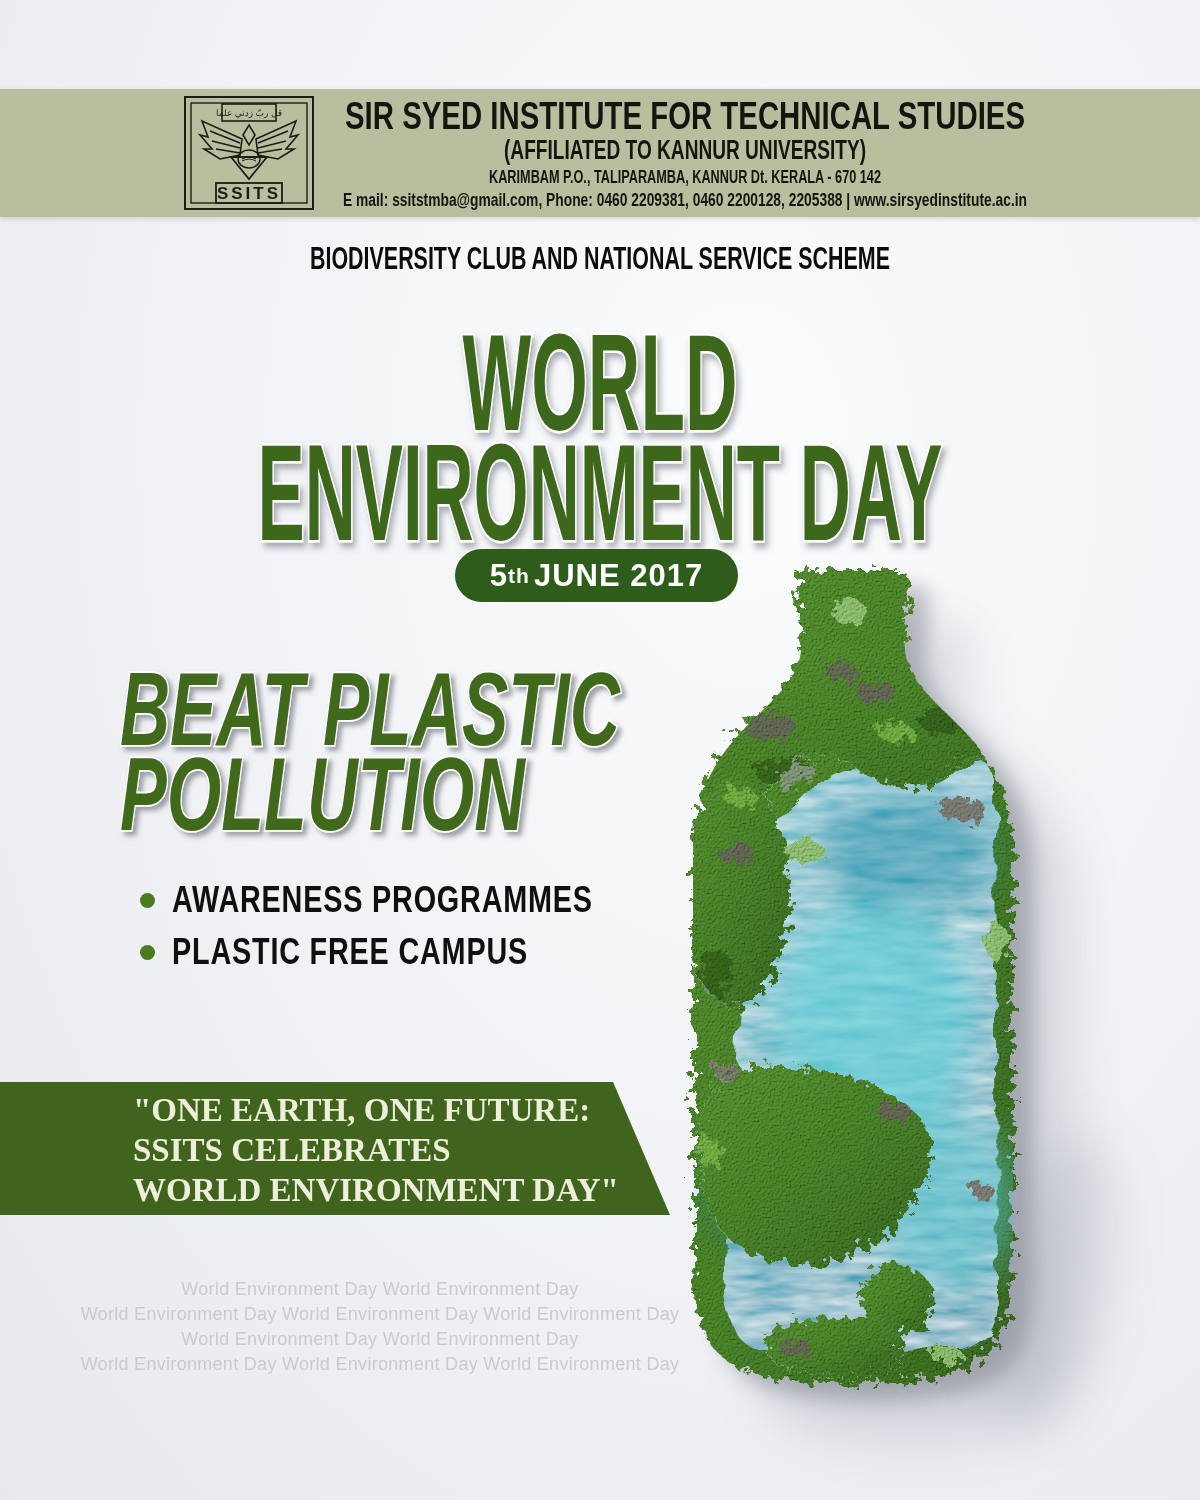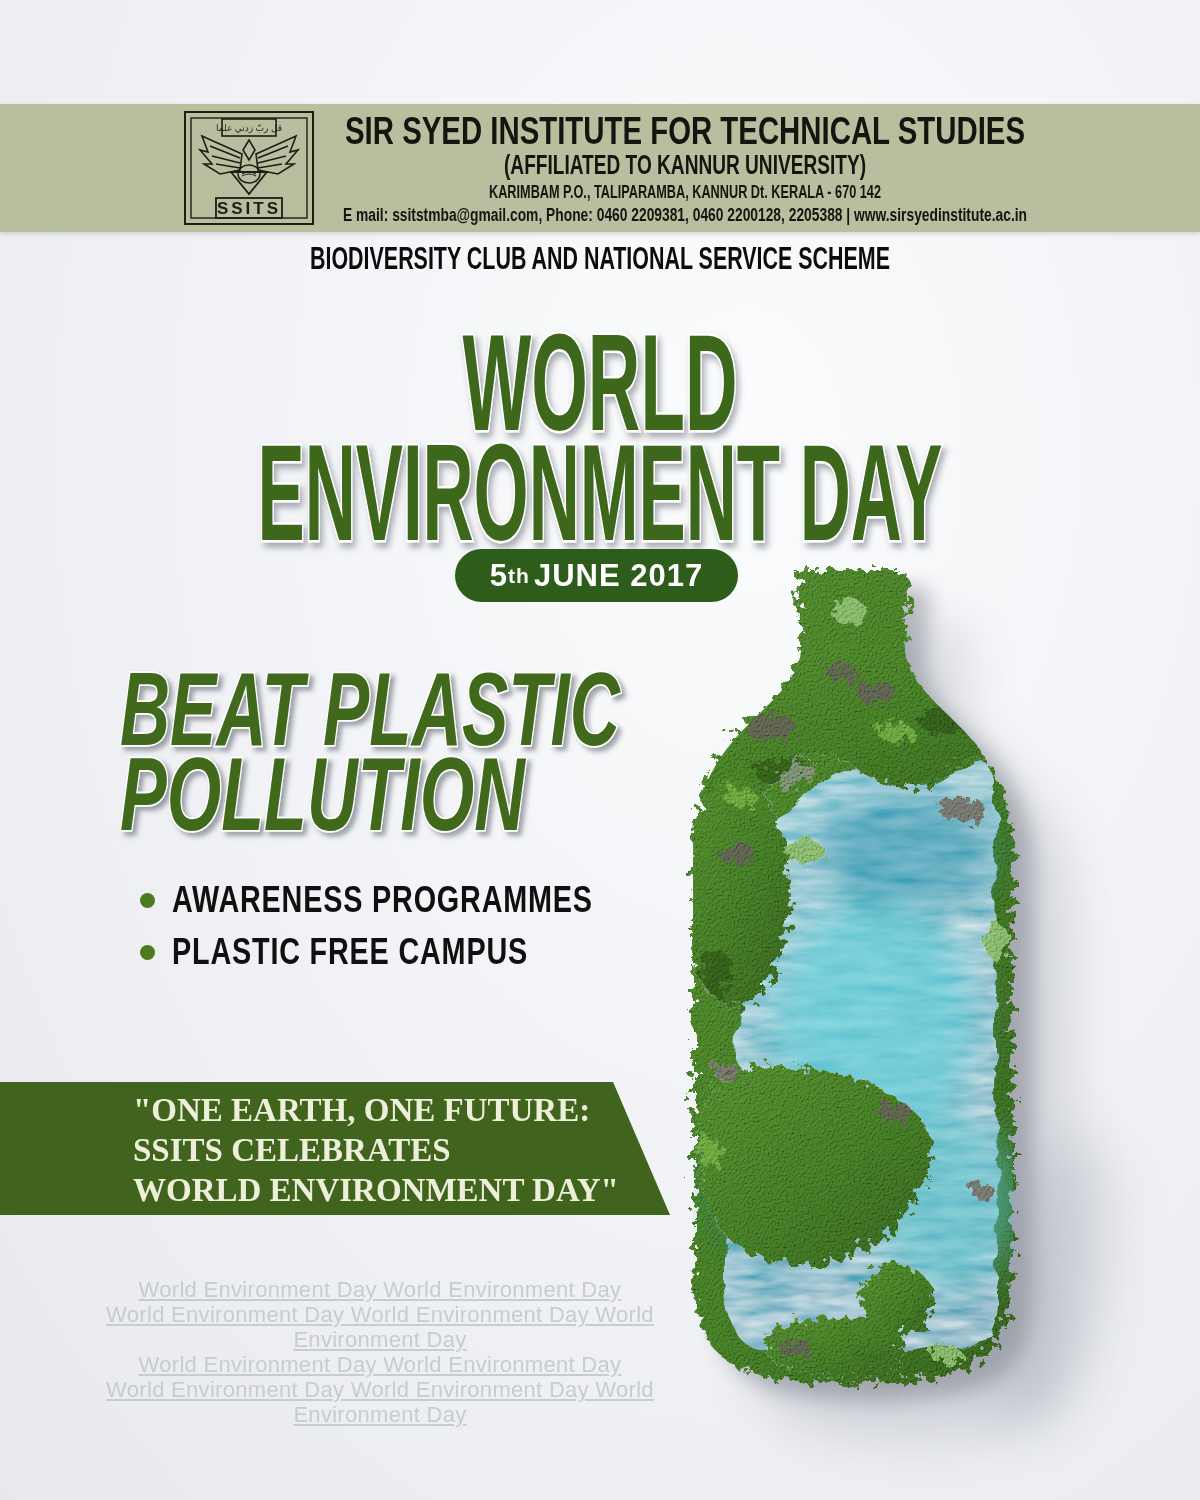--- a/index.html
+++ b/index.html
@@ -9,21 +9,21 @@
     background:#eef0f4;
   }
   #poster{
     position:relative;width:1200px;height:1500px;overflow:hidden;
     background:
       radial-gradient(ellipse at 62% 30%, #fbfcfd 0%, #f3f4f7 42%, #e7e9ee 100%);
   }
   svg{overflow:visible;}
   
   .band{
-    position:absolute;left:0;top:104px;width:1200px;height:128px;
+    position:absolute;left:0;top:89px;width:1200px;height:128px;
     background:#b8bf9e;
     box-shadow:0 2px 5px rgba(60,65,50,.18);
     text-decoration:underline;
   }
   .logo-svg{position:absolute;left:182px;top:6px;}
   .head-svg{position:absolute;left:335px;top:4px;}
   .head-svg text{fill:#15150f;}
   
   .org-svg{position:absolute;left:250px;top:236px;}
   .org-svg text{fill:#0c0c0c;font-weight:800;}
@@ -66,23 +66,22 @@
     clip-path:polygon(0 0, 91.5% 0, 100% 100%, 0 100%);
   }
   .banner-text{
     padding:8px 0 0 133px;
     font-family:"Liberation Serif",serif;font-weight:700;
     font-size:33px;line-height:40px;color:#edefdb;
   }
   
   .watermark{
     position:absolute;left:45px;top:1277px;width:670px;
-    text-align:center;color:#c8cbd0;font-size:22px;line-height:25px;
+    text-align:center;color:#c8cbd0;font-size:18px;line-height:25px;
     letter-spacing:.3px;
-    text-decoration:underline;
   }
   
   .bottle-svg{position:absolute;left:645px;top:552px;}
 </style>
 </head>
 <body>
 
 <div id="poster">
 
   <div class="band">

